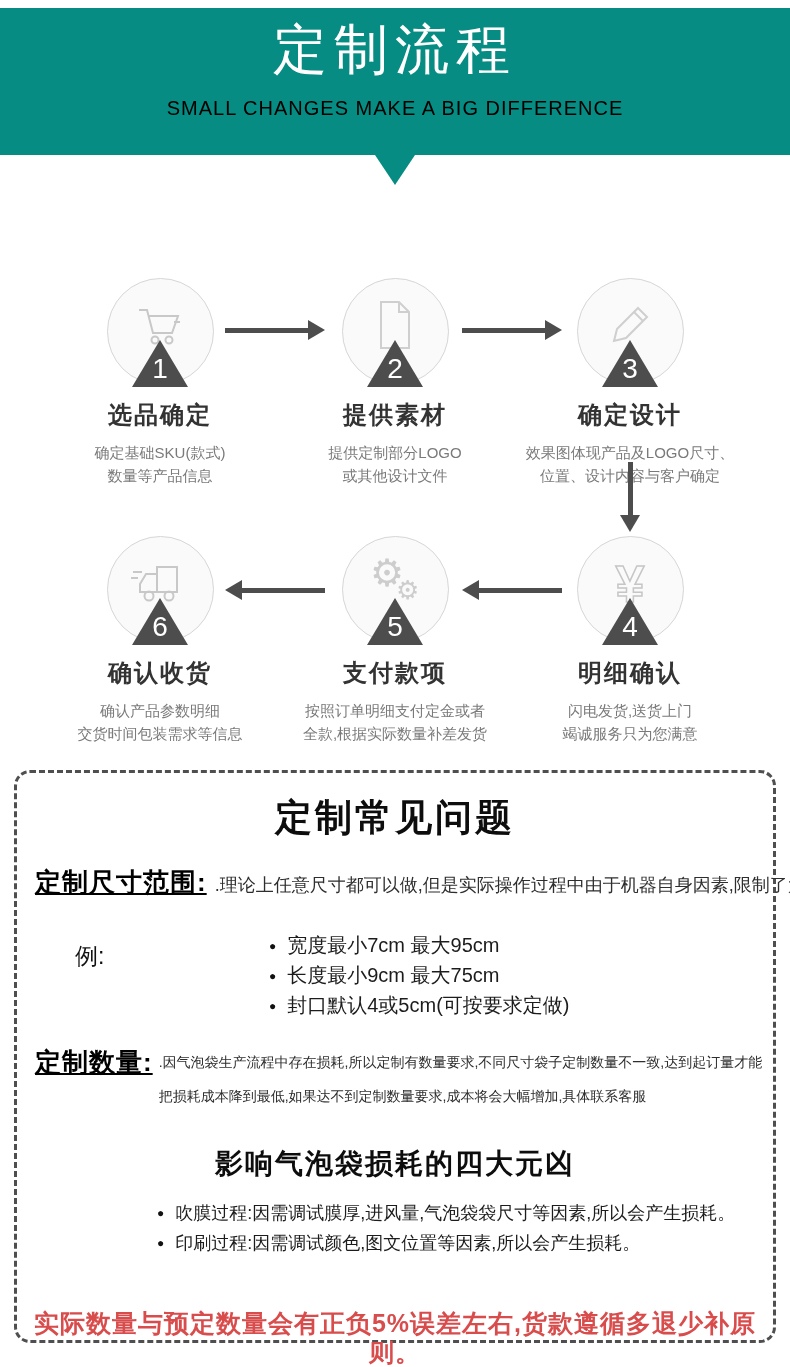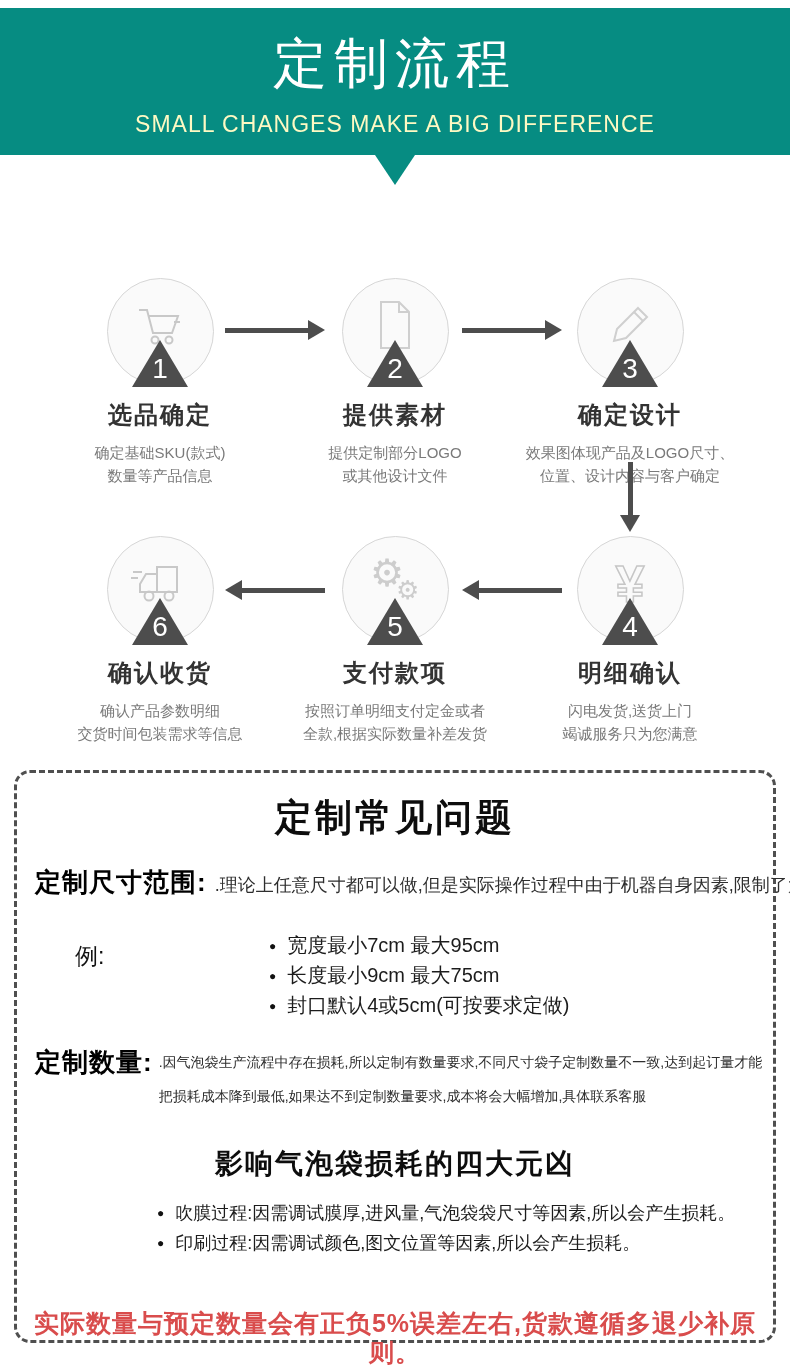--- a/index.html
+++ b/index.html
@@ -1,22 +1,22 @@
 <!DOCTYPE html>
 <html><head>
 <meta charset="utf-8">
 <style>
   html,body{margin:0;padding:0;background:#fff;}
   .page{position:relative;width:790px;height:1367px;background:#ffffff;overflow:hidden;
         font-family:"Liberation Sans",sans-serif;color:#222;}
 
   
   .header-band{position:absolute;top:8px;left:0;width:790px;height:147px;background:#068c82;text-align:center;}
-  .header-title{margin:0;padding-top:20px;color:#ffffff;font-size:54px;font-weight:400;letter-spacing:7px;}
-  .header-sub{margin-top:10px;color:#fef9c3;font-size:23px;font-weight:400;letter-spacing:1px;}
+  .header-title{margin:0;padding-top:6px;color:#ffffff;font-size:54px;font-weight:400;letter-spacing:7px;}
+  .header-sub{margin-top:10px;color:#000000;font-size:20px;font-weight:400;letter-spacing:1px;}
   .header-notch{position:absolute;top:155px;left:375px;width:0;height:0;
         border-left:20px solid transparent;border-right:20px solid transparent;border-top:30px solid #068c82;}
 
   
   .step-row{position:absolute;left:50px;width:690px;display:flex;gap:15px;}
   .row-1{top:278px;}
   .row-2{top:536px;}
   .step{width:220px;text-align:center;}
   .circle{position:relative;width:105px;height:105px;margin:0 auto;border:1px solid #d6d6d6;
           border-radius:50%;background:#fafafa;display:flex;align-items:center;justify-content:center;}
@@ -39,21 +39,21 @@
   .v-arrow .shaft{position:absolute;left:9.5px;top:0;width:5px;height:53px;background:#4d4d4d;}
   .v-arrow .head{position:absolute;left:2px;bottom:0;width:0;height:0;
         border-left:10px solid transparent;border-right:10px solid transparent;border-top:17px solid #4d4d4d;}
 
   
   .faq-box{position:absolute;top:770px;left:14px;width:762px;height:573px;box-sizing:border-box;
            border:3px dashed #4f4f4f;border-radius:16px;background:#fff;}
   .faq-title{position:absolute;top:20px;left:0;width:100%;text-align:center;
              font-size:37px;font-weight:bold;color:#0d0d0d;letter-spacing:3px;}
   .faq-size{position:absolute;top:92px;left:18px;display:flex;align-items:baseline;white-space:nowrap;}
-  .faq-label{font-size:26px;font-weight:bold;color:#000;letter-spacing:1px;flex:none;}
+  .faq-label{font-size:26px;font-weight:bold;color:#000;letter-spacing:1px;flex:none;text-decoration:underline;}
   .faq-size .faq-text{font-size:18px;color:#2e2e2e;margin-left:8px;}
   .faq-example-label{position:absolute;top:168px;left:58px;font-size:23px;color:#111;}
   .faq-example-list{position:absolute;top:158px;left:252px;font-size:20px;line-height:29px;color:#1c1c1c;}
   .dot-item::before{content:"●";font-size:12px;margin-right:11px;vertical-align:2px;color:#111;}
   .faq-qty{position:absolute;top:272px;left:18px;width:736px;display:flex;align-items:flex-start;}
   .faq-qty .faq-label{line-height:34px;}
   .faq-qty .faq-text{font-size:14px;color:#2e2e2e;line-height:34px;margin-left:6px;width:614px;}
   .loss-title{position:absolute;top:372px;left:0;width:100%;text-align:center;
               font-size:28px;font-weight:bold;color:#0d0d0d;letter-spacing:2px;}
   .loss-list{position:absolute;top:426px;left:140px;font-size:18px;line-height:29.5px;color:#1c1c1c;}

